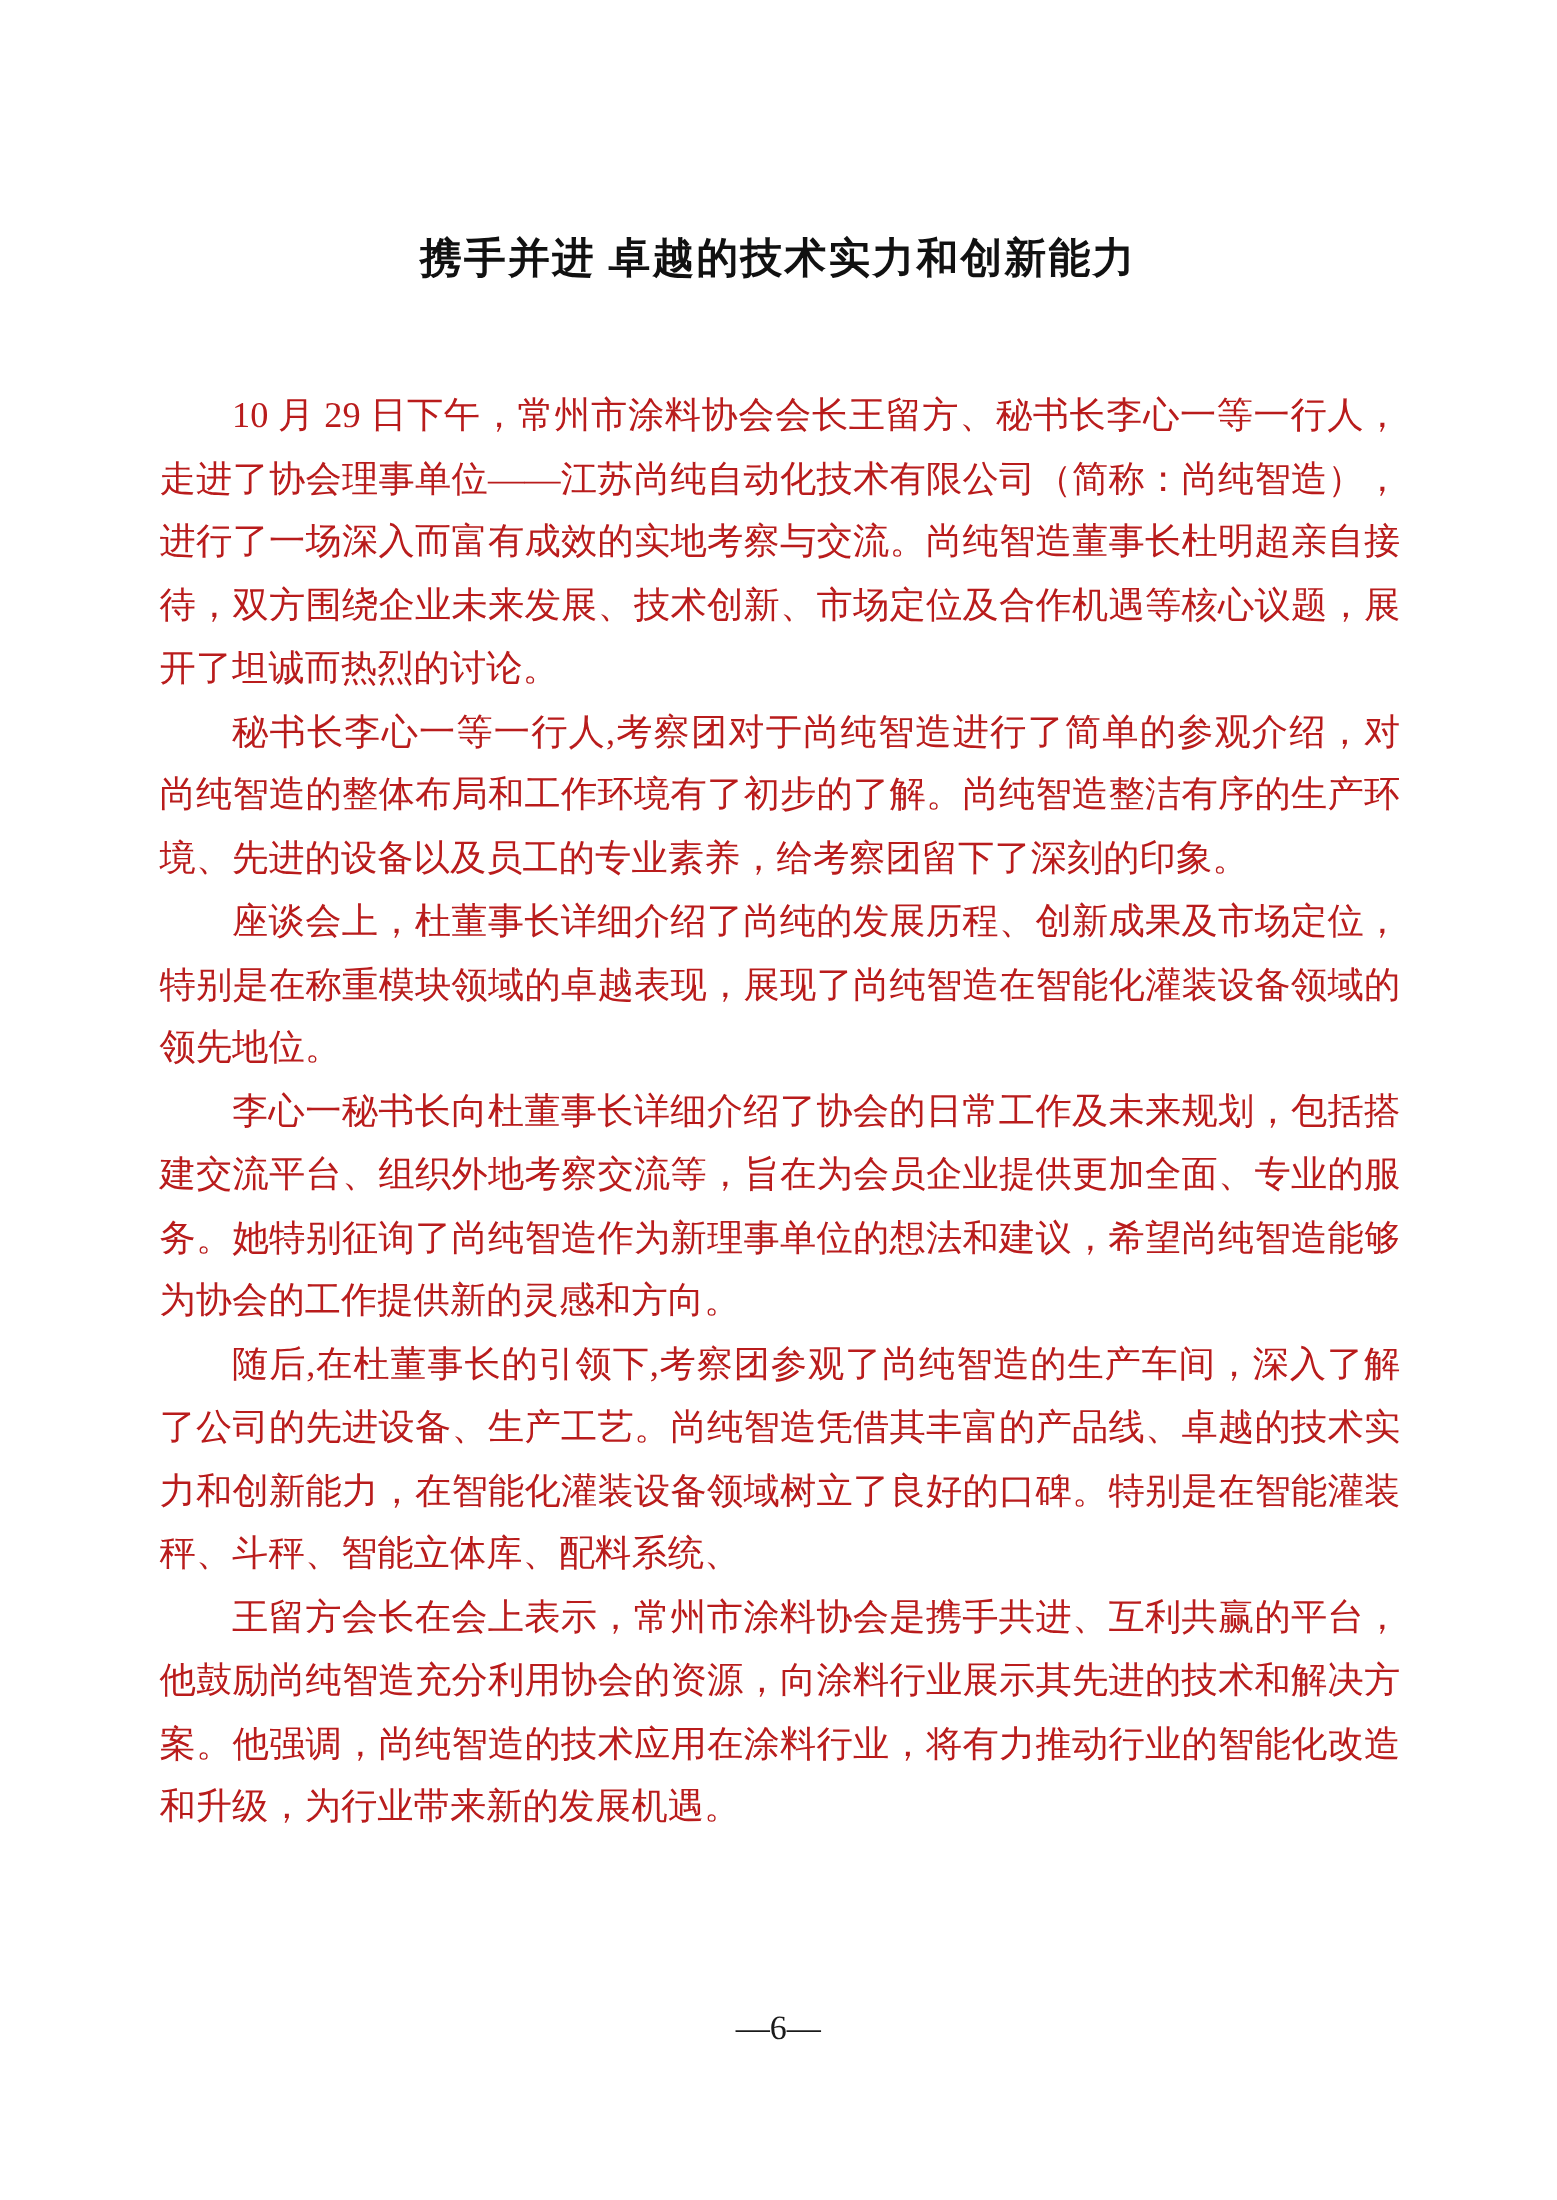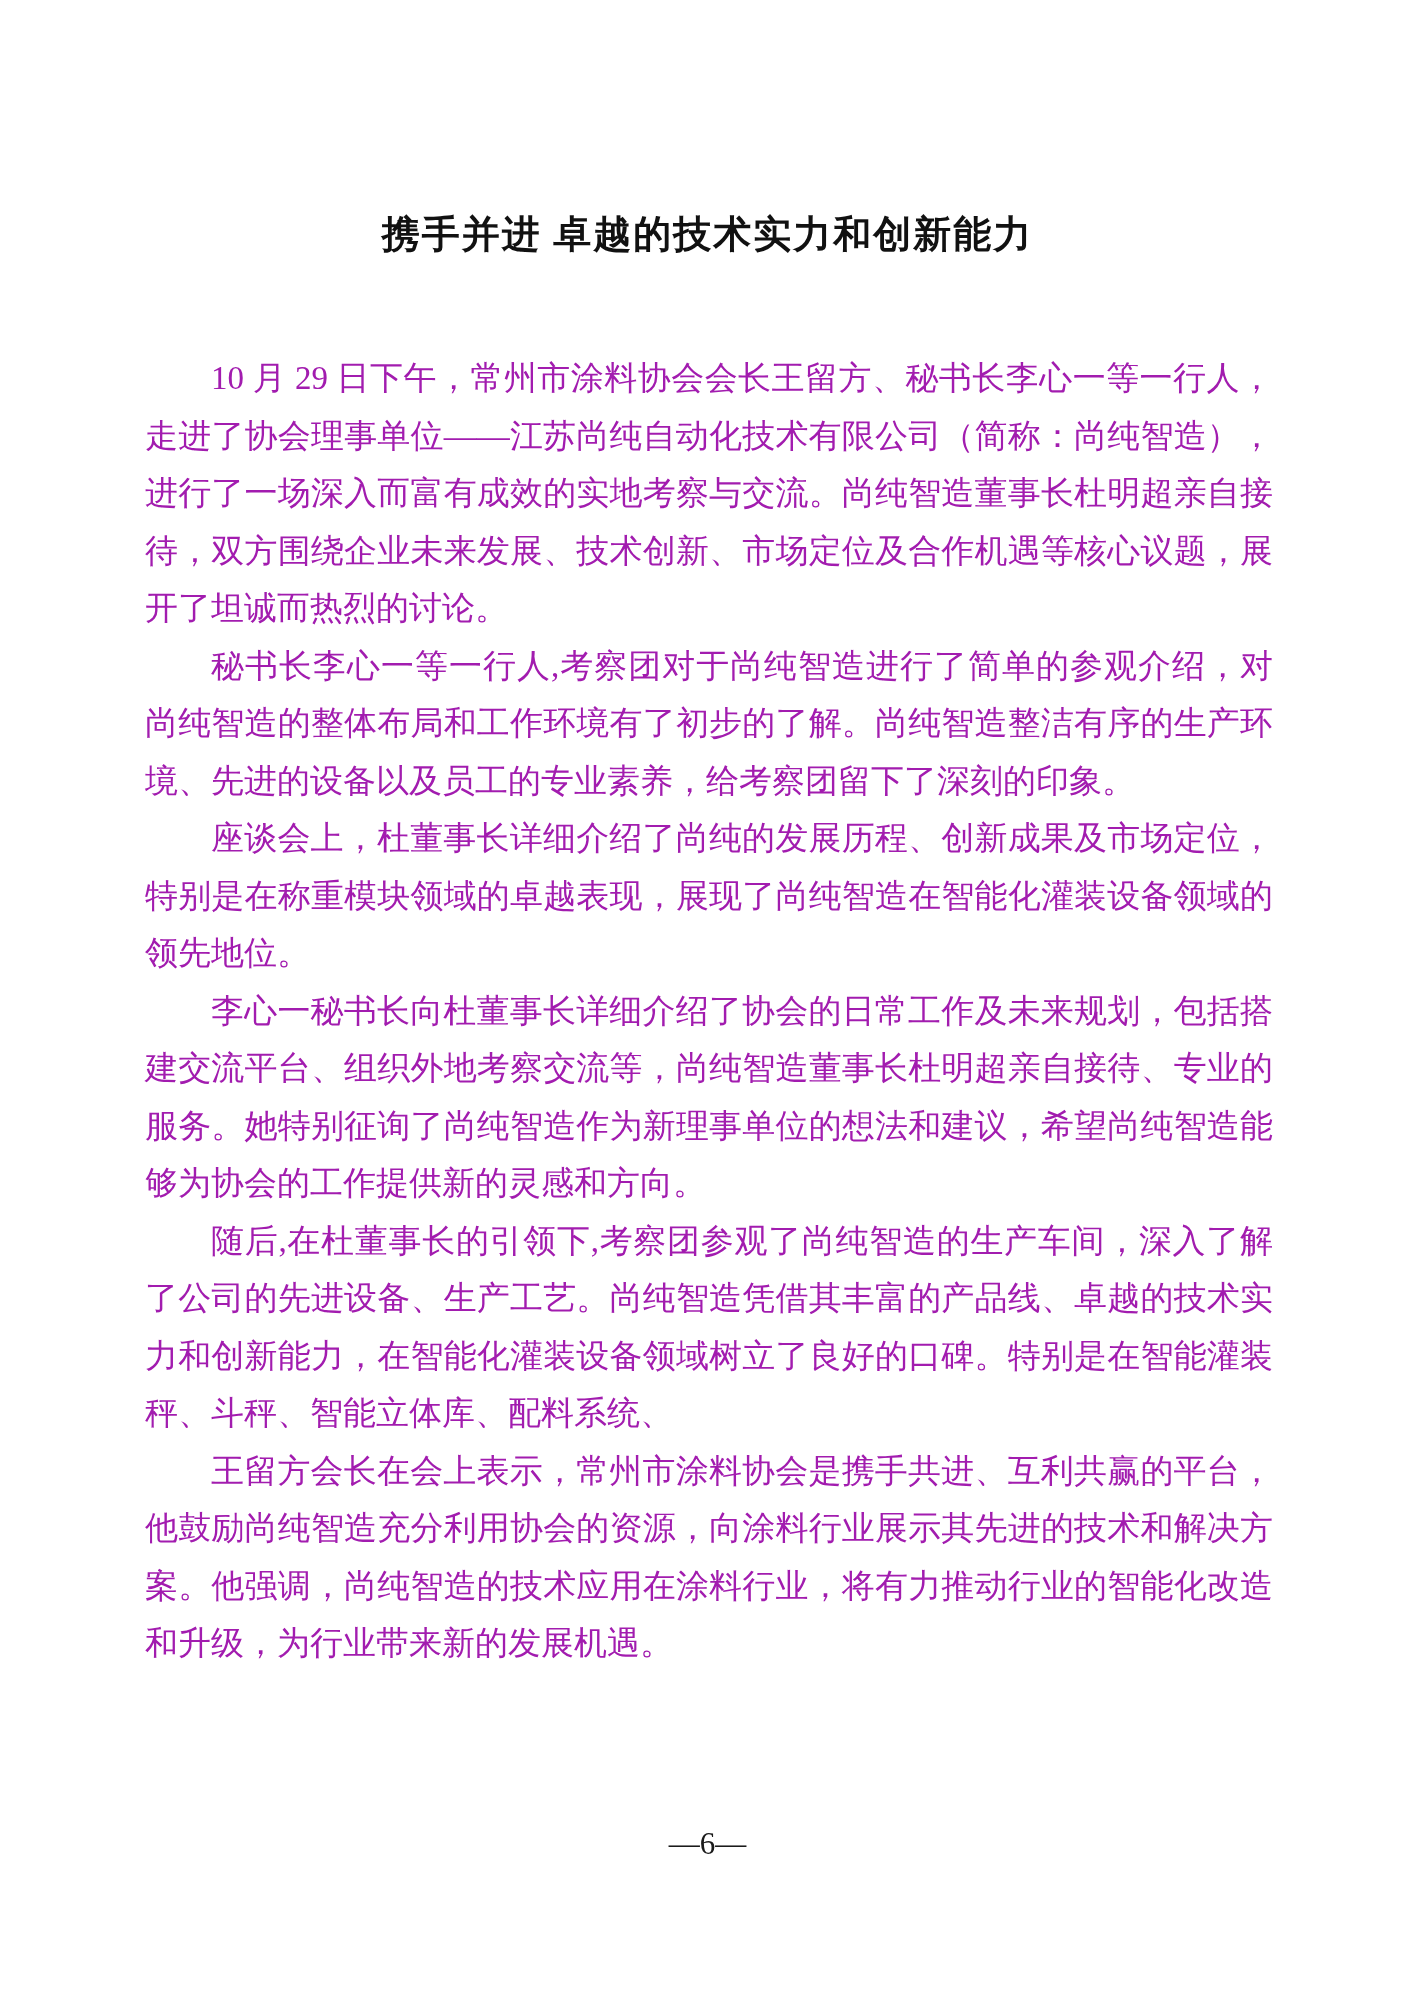--- a/index.html
+++ b/index.html
@@ -29,21 +29,21 @@
   }
   .doc-body {
     position: absolute;
     top: 350px;
     left: 145px;
     width: 1128px;
     font-size: 33px;
     line-height: 57.5px;
     text-align: justify;
     text-justify: inter-ideograph;
-    color: #a21caf;
+    color: #b91c1c;
   }
   .doc-body p {
     margin: 0;
     text-indent: 2em;
     word-break: break-all;
   }
   .page-footer {
     position: absolute;
     top: 1826px;
     left: 0;
@@ -57,20 +57,20 @@
 <body>
 
 <div class="page">
 
   <h1 class="doc-title">携手并进 卓越的技术实力和创新能力</h1>
 
   <div class="doc-body">
     <p>10 月 29 日下午，常州市涂料协会会长王留方、秘书长李心一等一行人，走进了协会理事单位——江苏尚纯自动化技术有限公司（简称：尚纯智造），进行了一场深入而富有成效的实地考察与交流。尚纯智造董事长杜明超亲自接待，双方围绕企业未来发展、技术创新、市场定位及合作机遇等核心议题，展开了坦诚而热烈的讨论。</p>
     <p>秘书长李心一等一行人,考察团对于尚纯智造进行了简单的参观介绍，对尚纯智造的整体布局和工作环境有了初步的了解。尚纯智造整洁有序的生产环境、先进的设备以及员工的专业素养，给考察团留下了深刻的印象。</p>
     <p>座谈会上，杜董事长详细介绍了尚纯的发展历程、创新成果及市场定位，特别是在称重模块领域的卓越表现，展现了尚纯智造在智能化灌装设备领域的领先地位。</p>
-    <p>李心一秘书长向杜董事长详细介绍了协会的日常工作及未来规划，包括搭建交流平台、组织外地考察交流等，尚纯智造董事长杜明超亲自接待、专业的服务。她特别征询了尚纯智造作为新理事单位的想法和建议，希望尚纯智造能够为协会的工作提供新的灵感和方向。</p>
+    <p>李心一秘书长向杜董事长详细介绍了协会的日常工作及未来规划，包括搭建交流平台、组织外地考察交流等，旨在为会员企业提供更加全面、专业的服务。她特别征询了尚纯智造作为新理事单位的想法和建议，希望尚纯智造能够为协会的工作提供新的灵感和方向。</p>
     <p>随后,在杜董事长的引领下,考察团参观了尚纯智造的生产车间，深入了解了公司的先进设备、生产工艺。尚纯智造凭借其丰富的产品线、卓越的技术实力和创新能力，在智能化灌装设备领域树立了良好的口碑。特别是在智能灌装秤、斗秤、智能立体库、配料系统、</p>
     <p>王留方会长在会上表示，常州市涂料协会是携手共进、互利共赢的平台，他鼓励尚纯智造充分利用协会的资源，向涂料行业展示其先进的技术和解决方案。他强调，尚纯智造的技术应用在涂料行业，将有力推动行业的智能化改造和升级，为行业带来新的发展机遇。</p>
   </div>
 
   <div class="page-footer">—6—</div>
 
 </div>
 
 </body></html>

